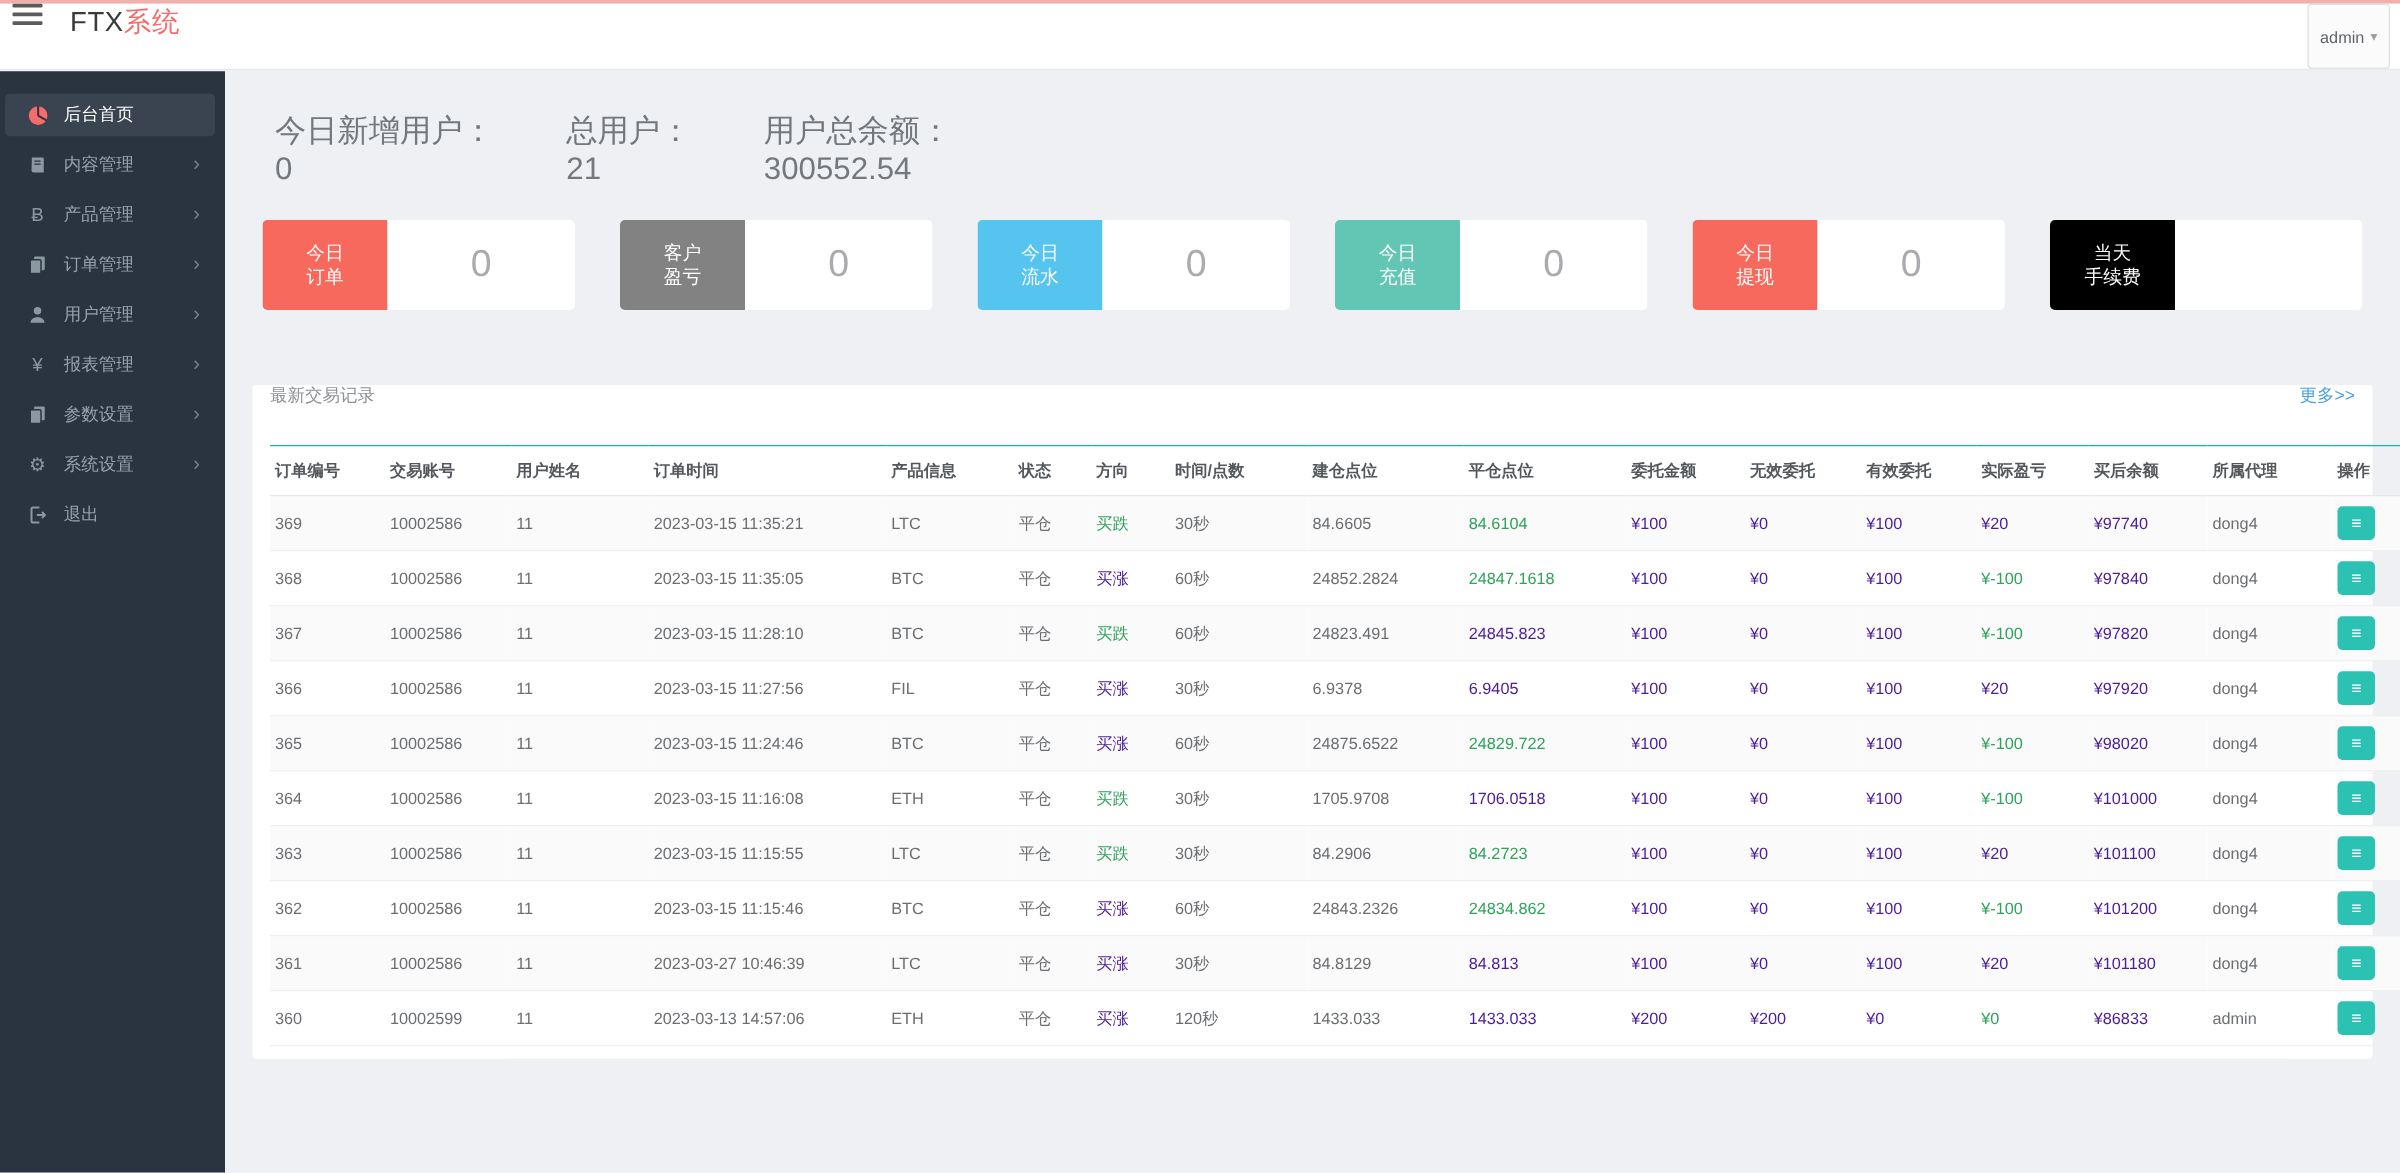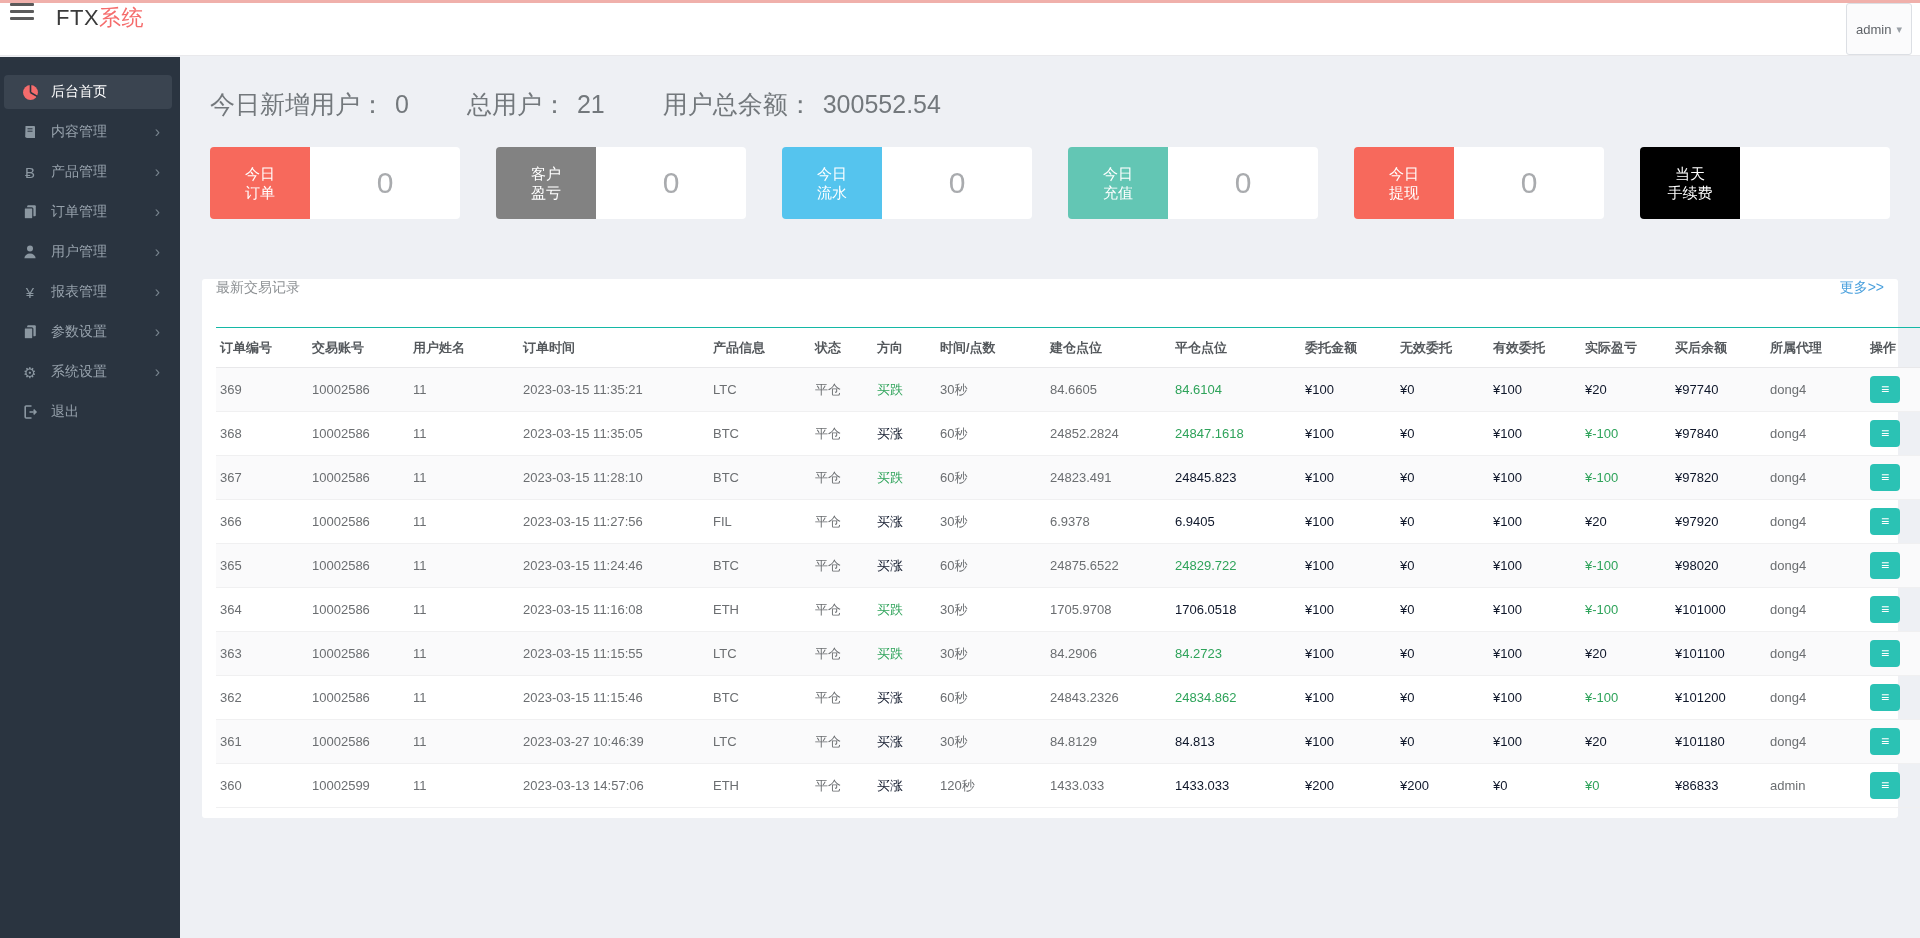--- a/index.html
+++ b/index.html
@@ -28,21 +28,21 @@
   .side-item.active { background:#3a4450; color:#fff; }
   .side-item.active .sicon { color:#f56c6c; }
   .sicon { width:20px; display:inline-flex; justify-content:center; align-items:center; color:#8b97a1; }
   .ticon { font-size:15px; line-height:1; }
   .side-label { margin-left:11px; flex:1; }
   .side-arrow { color:#76828c; font-size:16px; line-height:1; }
 
   
   .main { margin-left:180px; padding:0 22px; }
   .summary { margin:32px 8px 0 8px; font-size:25px; color:#73787c; display:flex; align-items:baseline; }
-  .summary .grp { margin-right:58px; display:flex; align-items:baseline; }
+  .summary .grp { margin-right:58px; display:flex; align-items:baseline;flex-direction:column; }
   .summary .val { margin-left:10px; }
 
   .cards { display:flex; gap:36px; margin:26px 8px 0 8px; }
   .card { flex:1; height:72px; display:flex; border-radius:4px; overflow:hidden; }
   .card-label { width:40%; color:#fff; font-size:15px; display:flex; flex-direction:column;
     align-items:center; justify-content:center; line-height:19px; text-align:center; }
   .card-value { flex:1; background:#fff; display:flex; align-items:center; justify-content:center;
     font-size:30px; font-weight:300; color:#a9abae; }
 
   .panel { background:#fff; border-radius:3px; margin:60px 0 0 0; padding:0 14px 10px 14px; }
@@ -50,21 +50,21 @@
   .panel-title { font-size:14px; color:#8d9194; }
   .more { font-size:14px; color:#4aa0dd; cursor:pointer; text-decoration:none; }
 
   table { width:100%; border-collapse:collapse; table-layout:fixed; }
   th { height:40px; text-align:left; font-size:13px; color:#54585c; font-weight:700;
     border-top:1px solid #14b8a6; border-bottom:1px solid #e8e8ea; padding:0 4px; white-space:nowrap; }
   td { height:44px; font-size:13px; color:#6b6e71; border-bottom:1px solid #f0f0f1;
     padding:0 4px; white-space:nowrap; overflow:hidden; }
   tr.odd td { background:#fafafb; }
   .green { color:#2ea35a; }
-  .red { color:#0f172a; }
+  .red { color:#4c1d95; }
   .act-btn { width:30px; height:27px; border:none; border-radius:4px; background:#2bc2b4; color:#fff;
     font-size:14px; line-height:27px; text-align:center; cursor:pointer; padding:0; }
 </style>
 </head>
 <body>
 
 <div class="topline"></div>
 
 <header class="topbar">
   <div class="hamburger">

